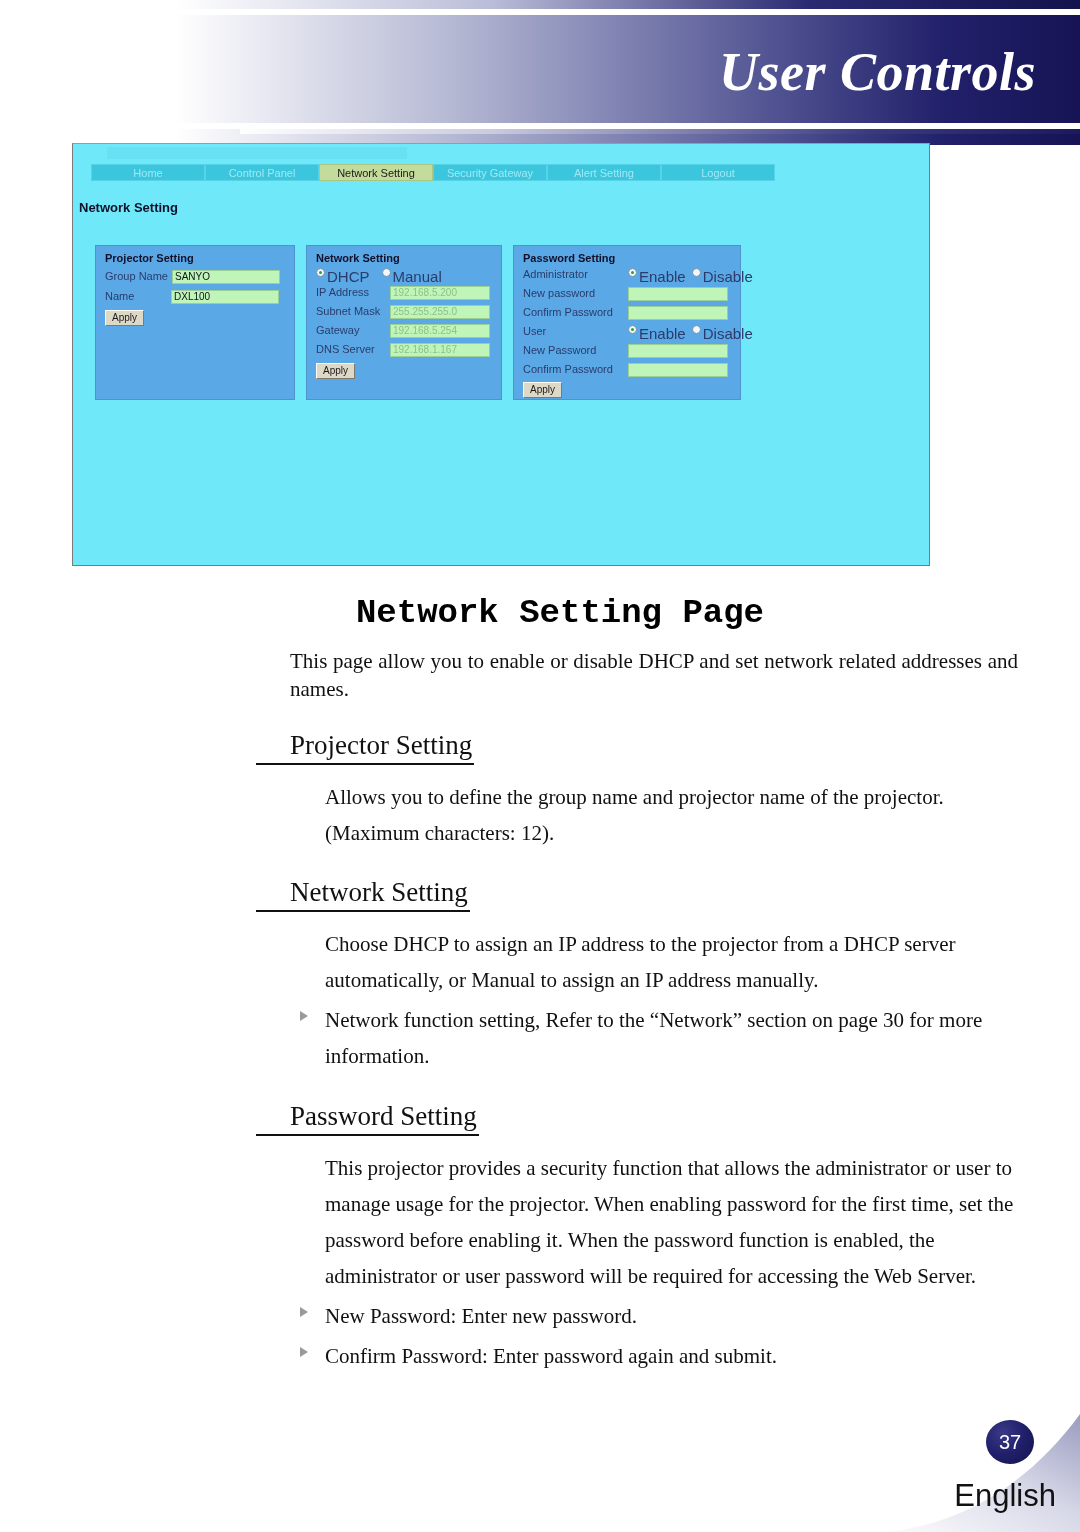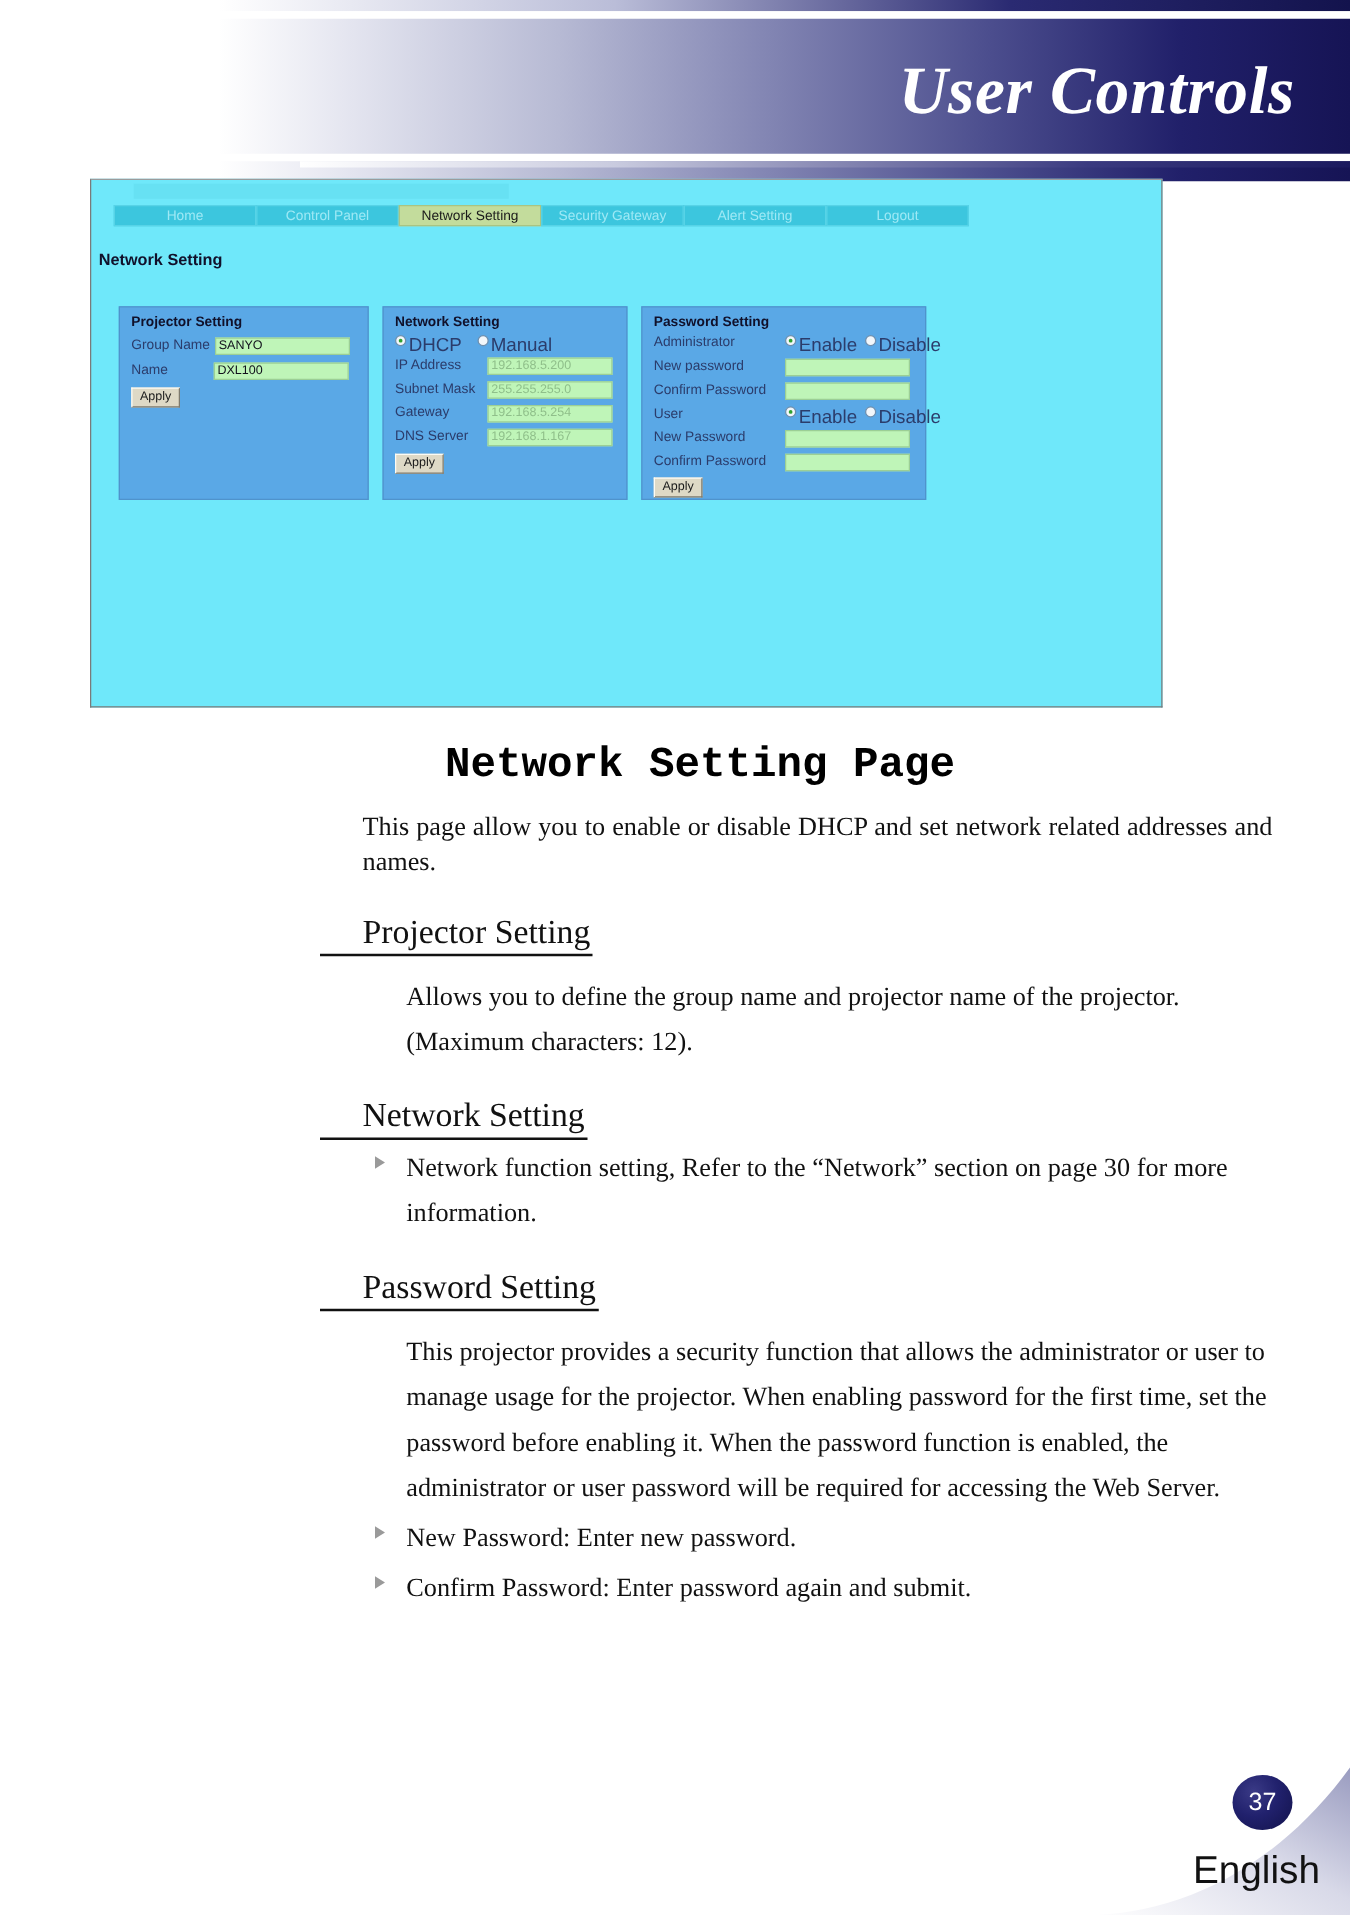--- a/index.html
+++ b/index.html
@@ -384,20 +384,21 @@
   <p class="intro">This page allow you to enable or disable DHCP and set network related addresses and names.</p>
 
   <div class="sec-head">
     <span class="sec-head-inner">Projector Setting</span>
   </div>
   <p class="para">Allows you to define the group name and projector name of the projector. (Maximum characters: 12).</p>
 
   <div class="sec-head">
     <span class="sec-head-inner">Network Setting</span>
   </div>
+  <p class="para">Choose DHCP to assign an IP address to the projector from a DHCP server automatically, or Manual to assign an IP address manually.</p>
   <p class="bullet">
     <span class="tri"></span>
     <span>Network function setting, Refer to the “Network” section on page 30 for more information.</span>
   </p>
 
   <div class="sec-head">
     <span class="sec-head-inner">Password Setting</span>
   </div>
   <p class="para">This projector provides a security function that allows the administrator or user to manage usage for the projector. When enabling password for the first time, set the password before enabling it. When the password function is enabled, the administrator or user password will be required for accessing the Web Server.</p>
   <p class="bullet">

